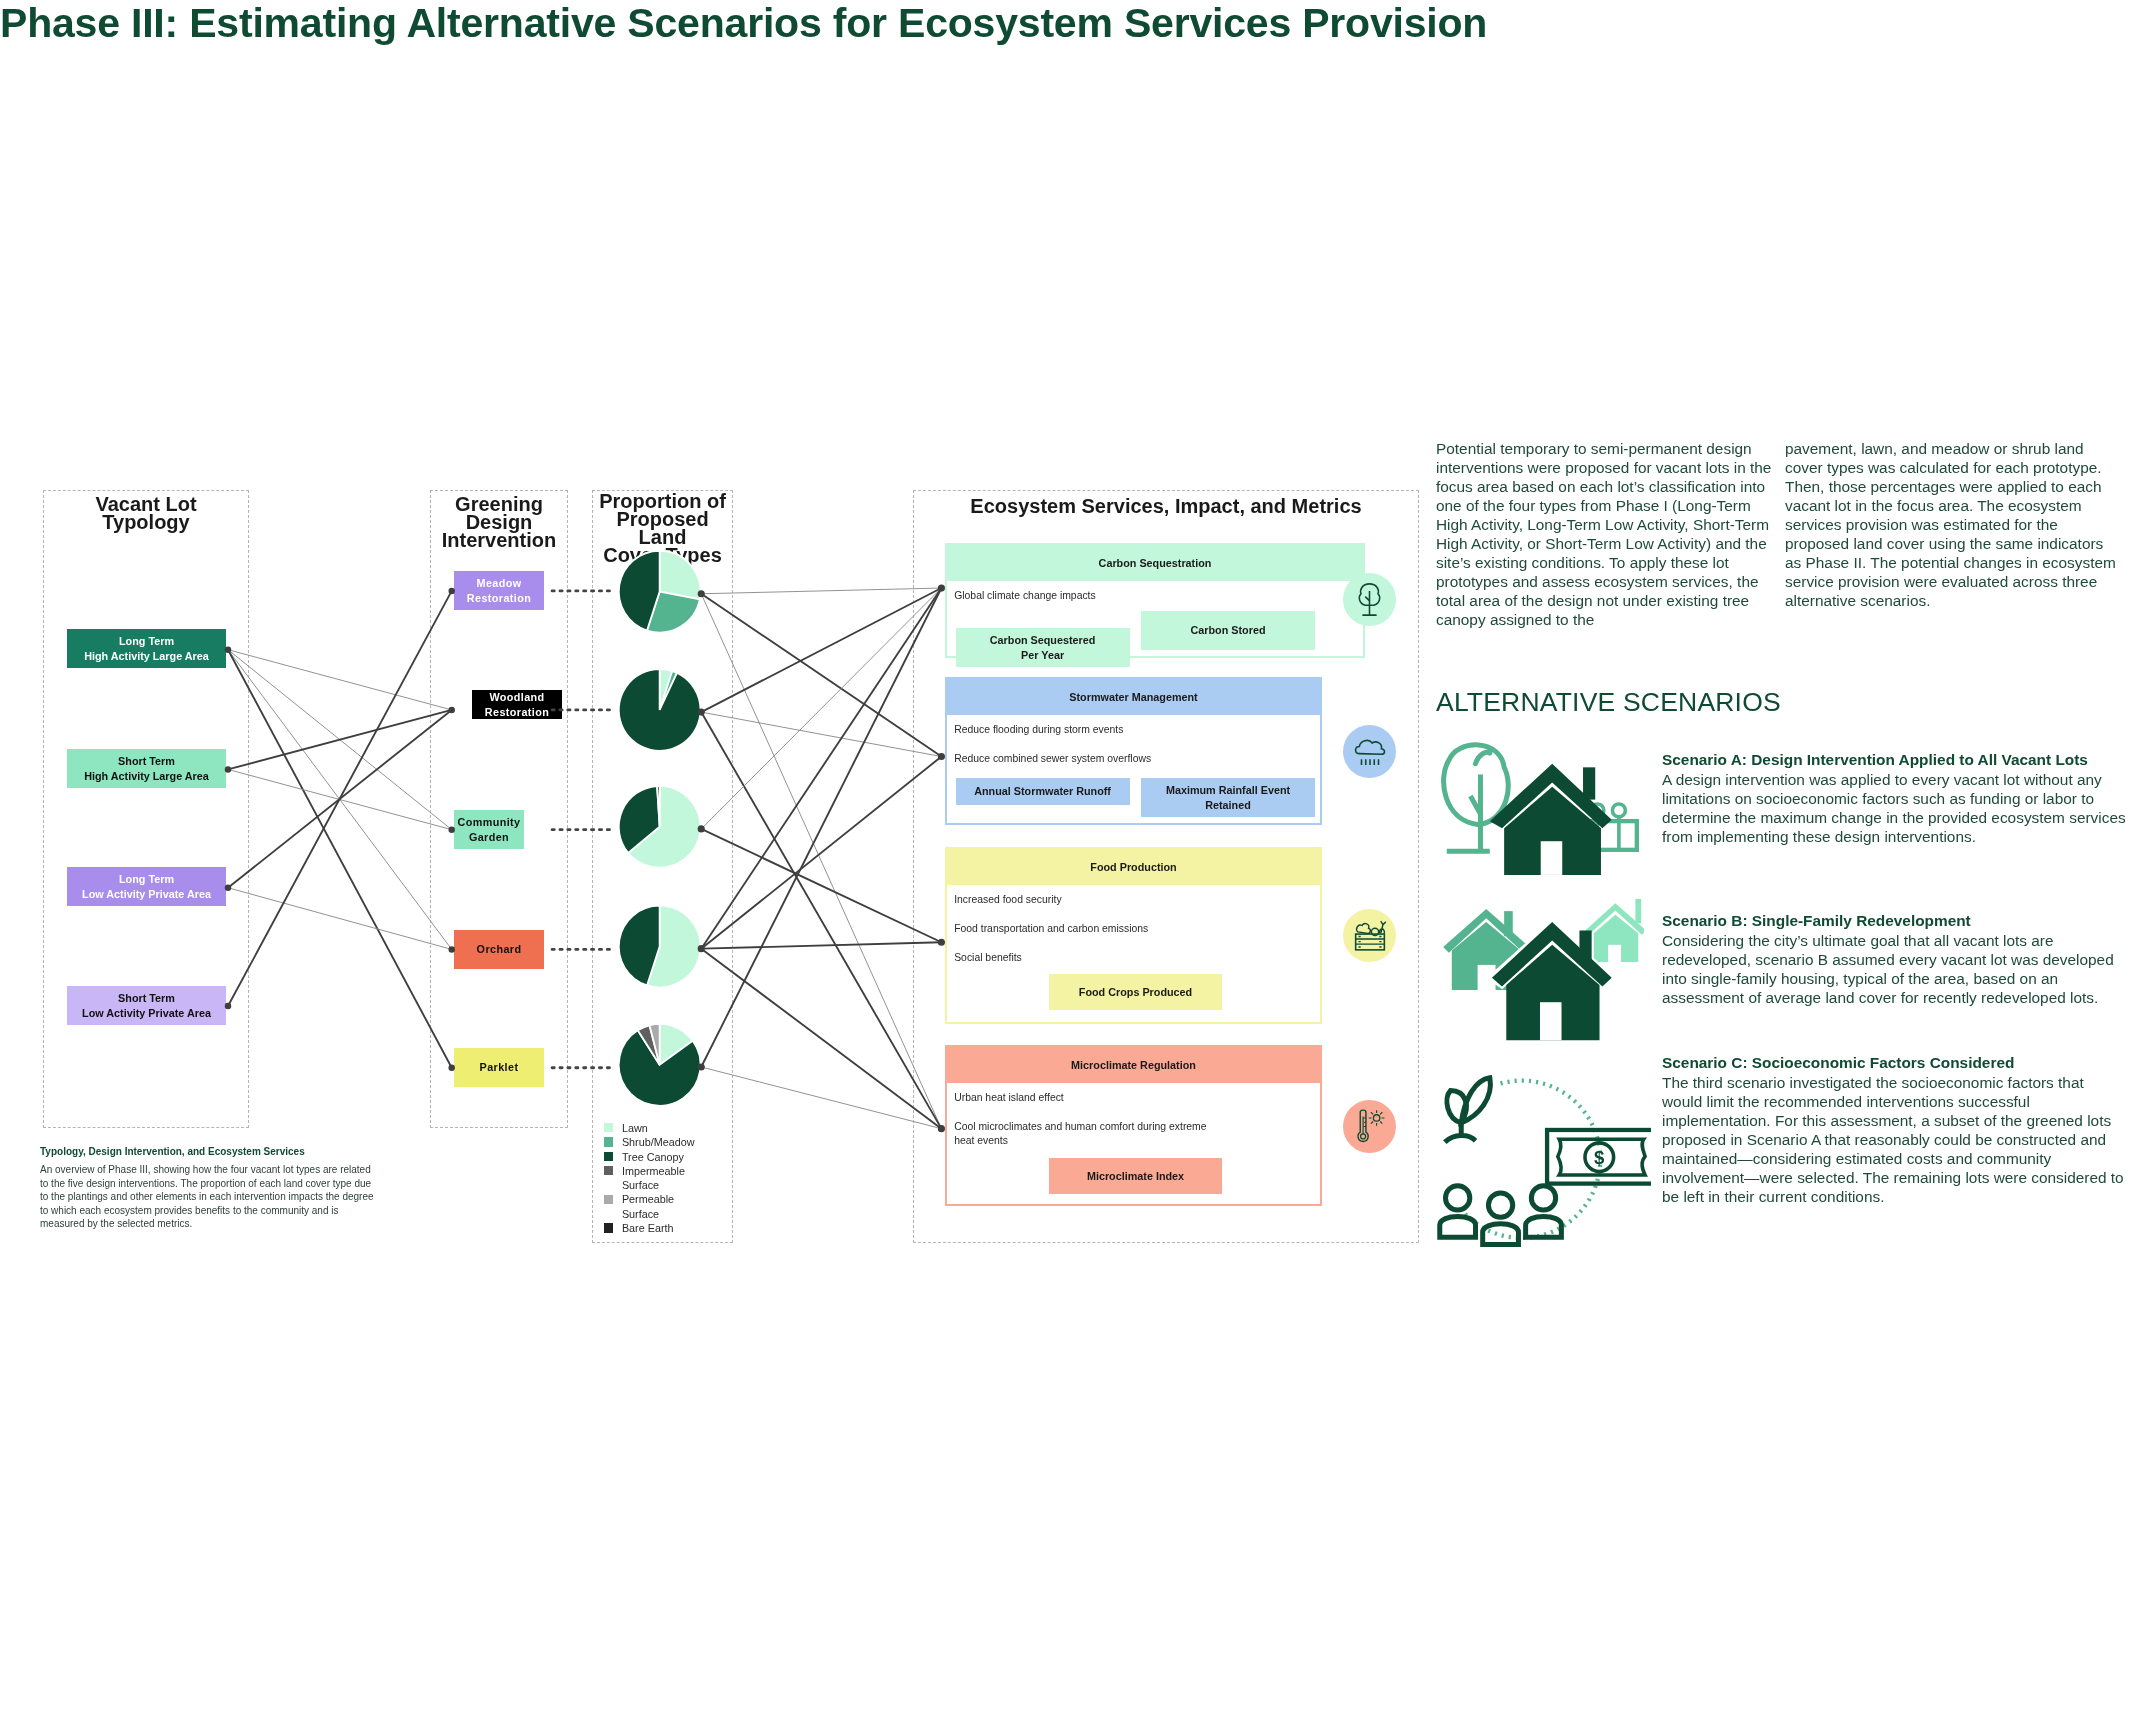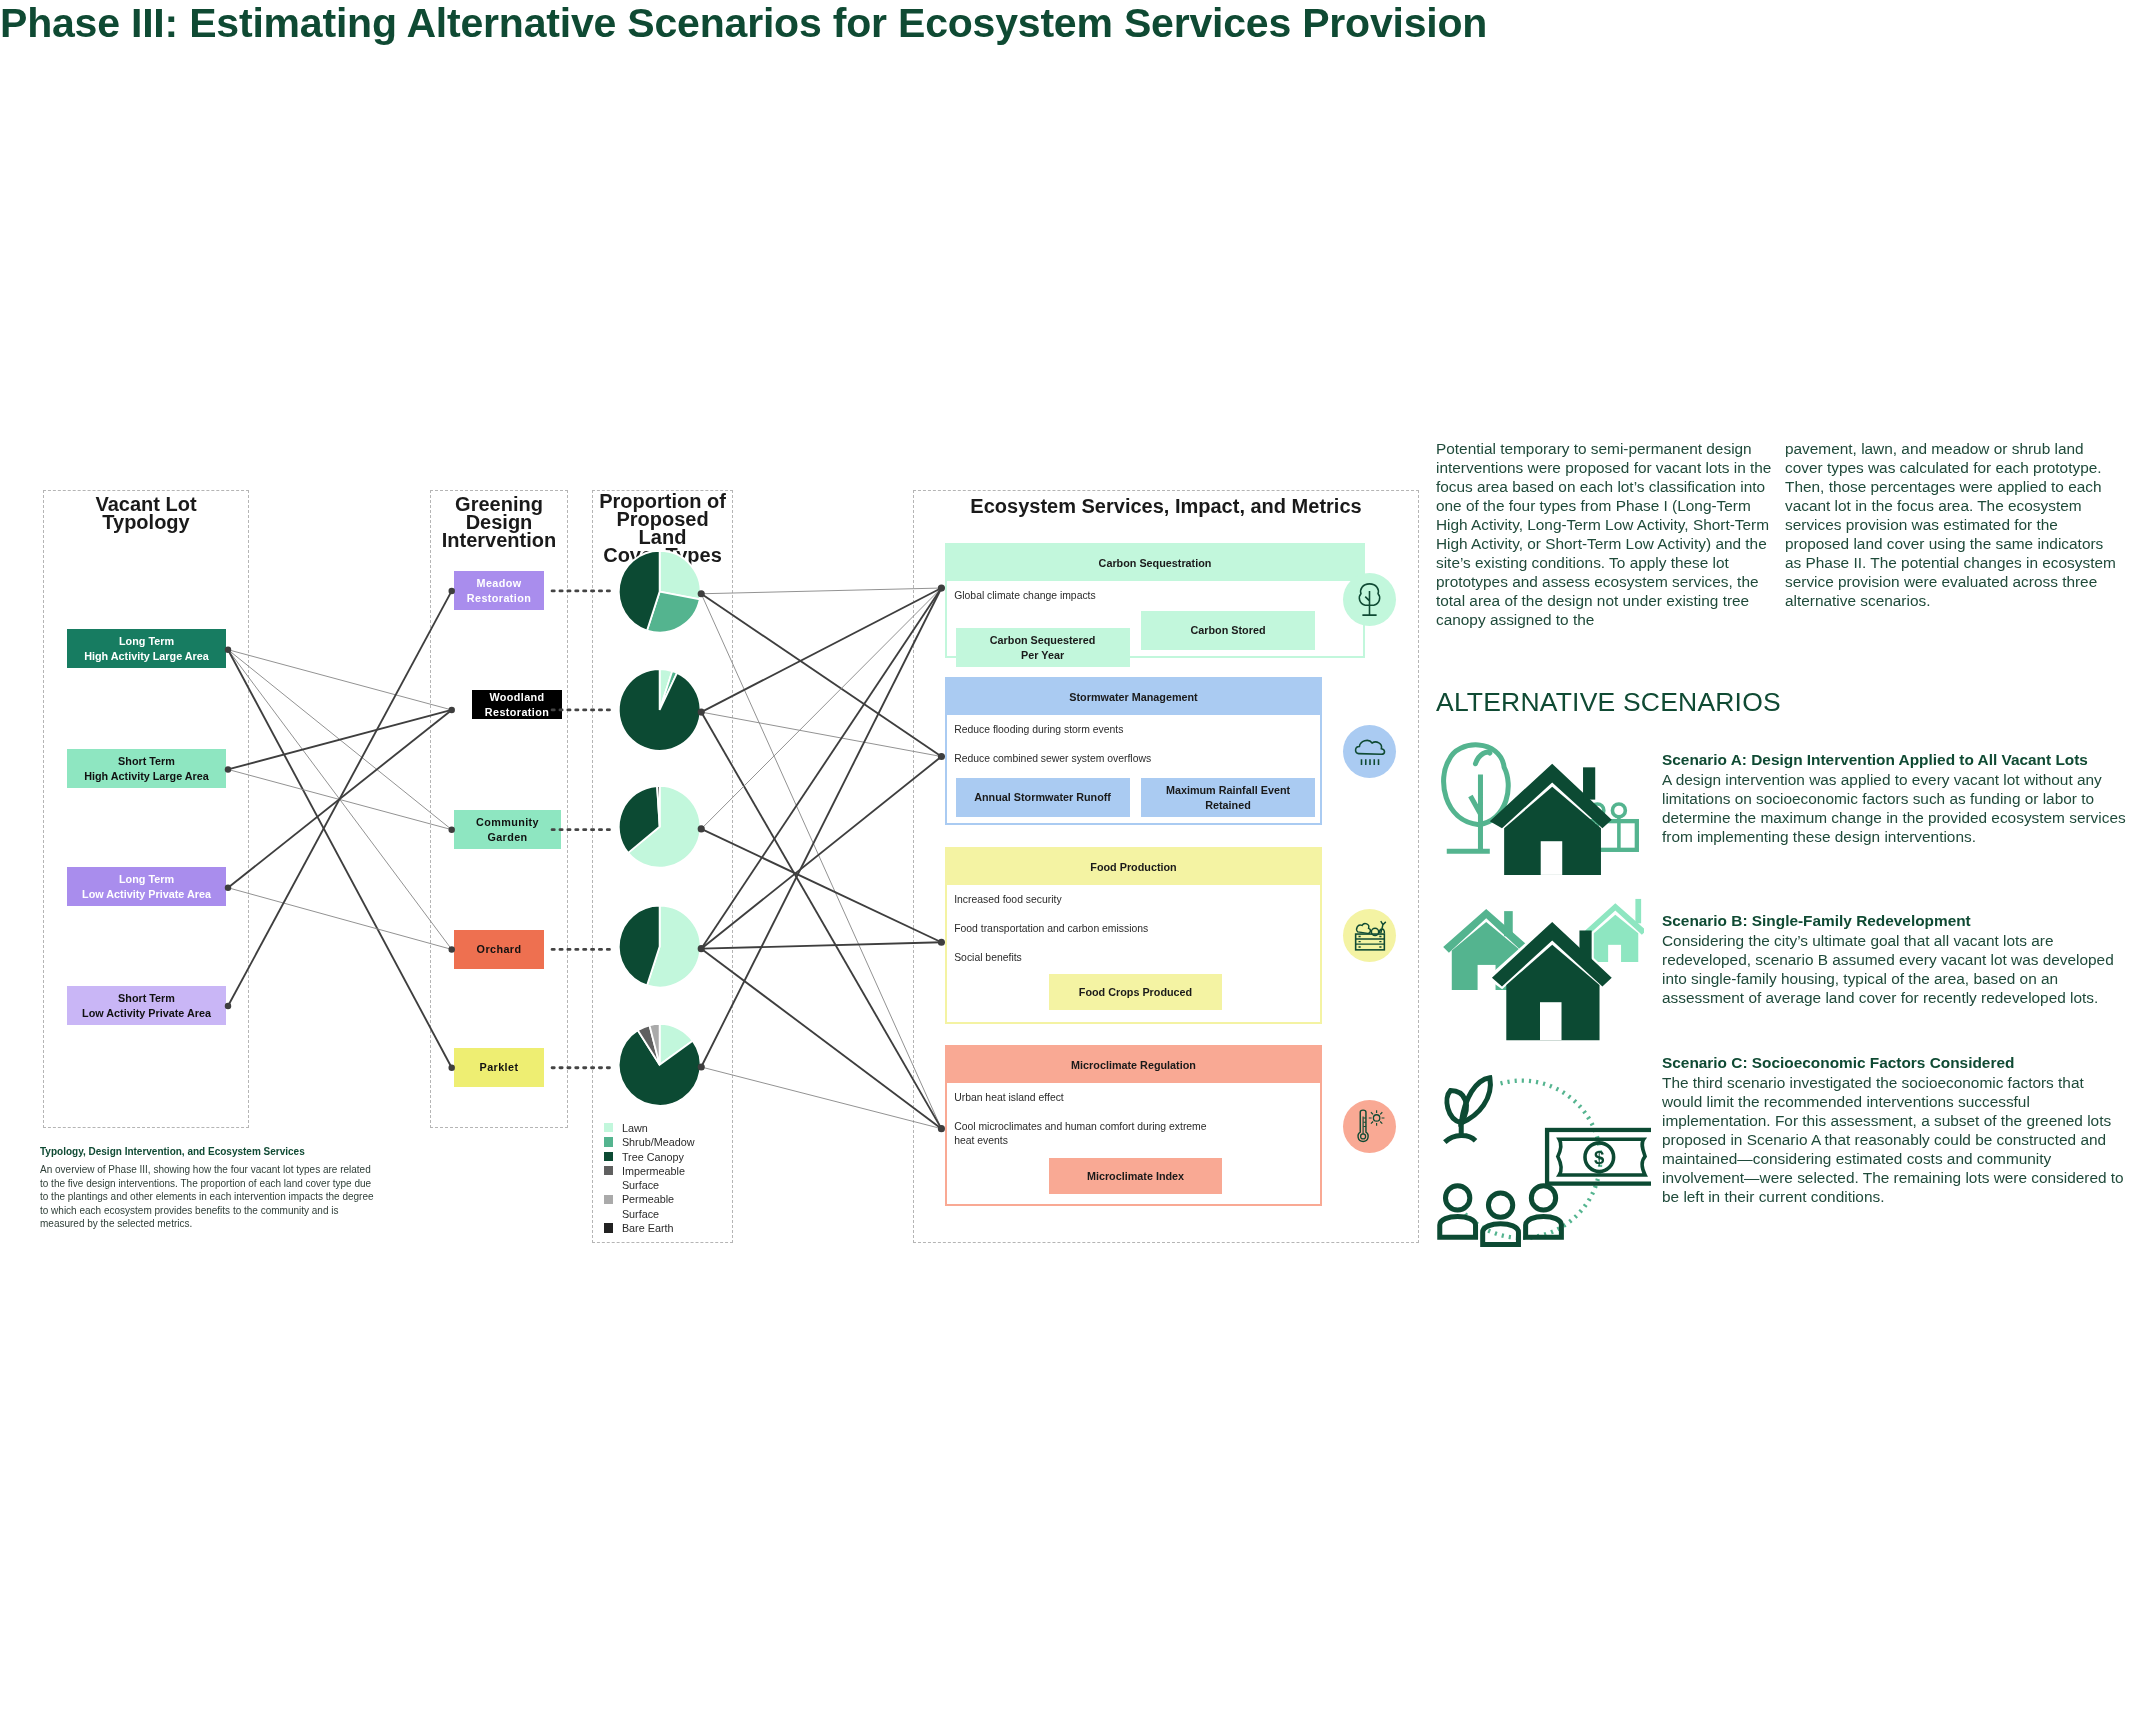--- a/index.html
+++ b/index.html
@@ -55,21 +55,21 @@
 Low Activity Private Area</span></div>
     <div class="tbox" style="left: 67px; top: 986px; width: 159px; height: 39px; background: rgb(201, 182, 246); color: rgb(17, 17, 17);"><span>Short Term
 Low Activity Private Area</span></div>
   </div>
 
 <div id="design-boxes">
     <div class="dbox" style="left: 454px; top: 571px; width: 90px; height: 39px; background: rgb(169, 141, 237); color: rgb(255, 255, 255);"><span>Meadow
 Restoration</span></div>
     <div class="dbox" style="left: 472px; top: 690px; width: 90px; height: 29px; background: #000000; color: rgb(255, 255, 255);"><span>Woodland
 Restoration</span></div>
-    <div class="dbox" style="left: 454px; top: 810px; width: 107px; height: 39px; background: rgb(142, 230, 193); color: rgb(17, 17, 17);"><span>Community
+    <div class="dbox" style="left: 454px; top: 810px; width: 70px; height: 39px; background: rgb(142, 230, 193); color: rgb(17, 17, 17);"><span>Community
 Garden</span></div>
     <div class="dbox" style="left: 454px; top: 930px; width: 90px; height: 39px; background: rgb(238, 112, 80); color: rgb(17, 17, 17);"><span>Orchard</span></div>
     <div class="dbox" style="left: 454px; top: 1048px; width: 90px; height: 39px; background: rgb(238, 238, 114); color: rgb(17, 17, 17);"><span>Parklet</span></div>
   </div>
 
 <svg id="lines" width="2151" height="1721" viewBox="0 0 3000 2400">
     <line x1="318" y1="906" x2="630" y2="990" stroke="#8a8a8a" stroke-width="1.3"></line>
     <line x1="318" y1="906" x2="630" y2="1157" stroke="#8a8a8a" stroke-width="1.3"></line>
     <line x1="318" y1="906" x2="630" y2="1324" stroke="#8a8a8a" stroke-width="1.3"></line>
     <line x1="318" y1="906" x2="630" y2="1489" stroke="#3e3e3e" stroke-width="2.6"></line>
@@ -166,21 +166,21 @@
       <div class="hdr" style="background: rgb(194, 247, 220);">Carbon Sequestration</div>
       <div class="impact" style="left: 7.2px; top: 44px; width: 358px; white-space: pre-line;">Global climate change impacts</div>
       <div class="metric" style="left: 8.6px; top: 83px; width: 174px; height: 39px; background: rgb(194, 247, 220);">Carbon Sequestered
 Per Year</div>
       <div class="metric" style="left: 194px; top: 66px; width: 174px; height: 39px; background: rgb(194, 247, 220);">Carbon Stored</div>
     </div>
     <div class="card" style="left: 945px; top: 677px; width: 377px; height: 148px; border-color: rgb(170, 203, 242);">
       <div class="hdr" style="background: rgb(170, 203, 242);">Stormwater Management</div>
       <div class="impact" style="left: 7.2px; top: 44px; width: 358px; white-space: pre-line;">Reduce flooding during storm events</div>
       <div class="impact" style="left: 7.2px; top: 73px; width: 358px; white-space: pre-line;">Reduce combined sewer system overflows</div>
-      <div class="metric" style="left: 8.6px; top: 99px; width: 174px; height: 39px; background: rgb(170, 203, 242);">Annual Stormwater Runoff</div>
+      <div class="metric" style="left: 8.6px; top: 99px; width: 174px; height: 27px; background: rgb(170, 203, 242);">Annual Stormwater Runoff</div>
       <div class="metric" style="left: 194px; top: 99px; width: 174px; height: 39px; background: rgb(170, 203, 242);">Maximum Rainfall Event
 Retained</div>
     </div>
     <div class="card" style="left: 945px; top: 847px; width: 377px; height: 177px; border-color: rgb(244, 243, 163);">
       <div class="hdr" style="background: rgb(244, 243, 163);">Food Production</div>
       <div class="impact" style="left: 7.2px; top: 44px; width: 358px; white-space: pre-line;">Increased food security</div>
       <div class="impact" style="left: 7.2px; top: 73px; width: 358px; white-space: pre-line;">Food transportation and carbon emissions</div>
       <div class="impact" style="left: 7.2px; top: 102px; width: 358px; white-space: pre-line;">Social benefits</div>
       <div class="metric" style="left: 102px; top: 125px; width: 173px; height: 36px; background: rgb(244, 243, 163);">Food Crops Produced</div>
     </div>

